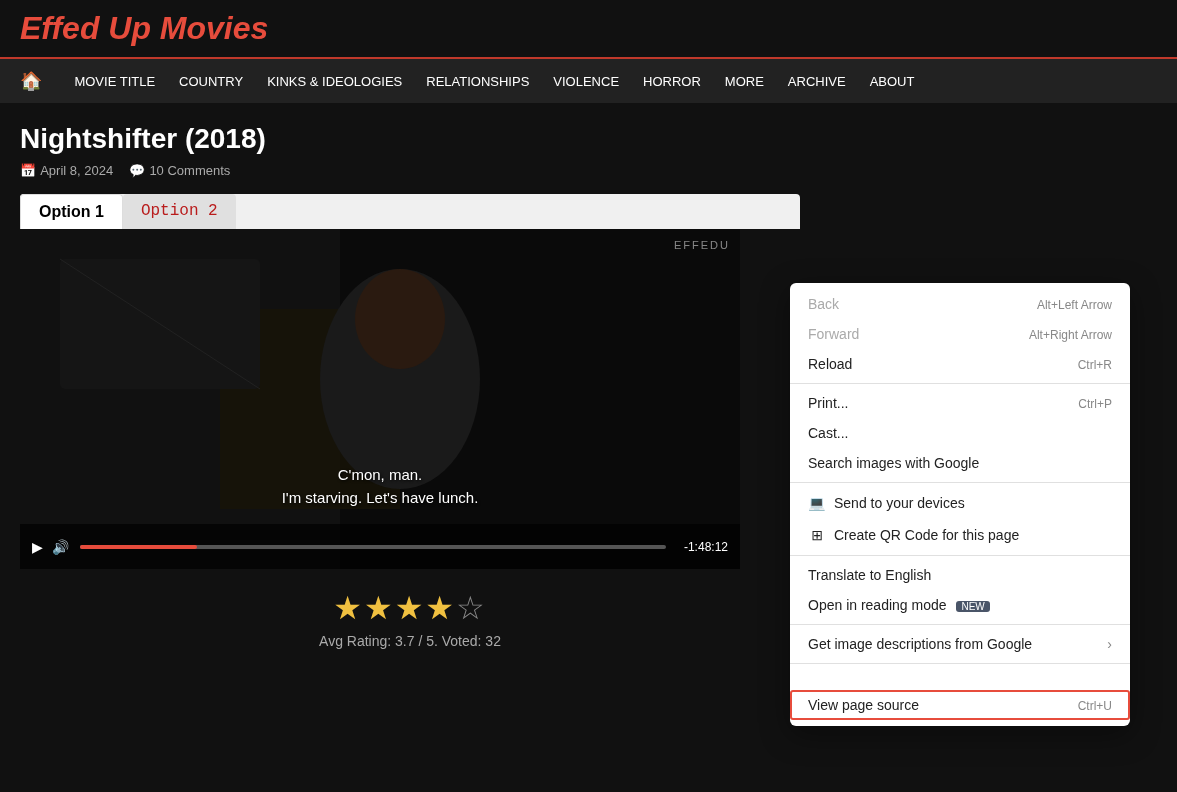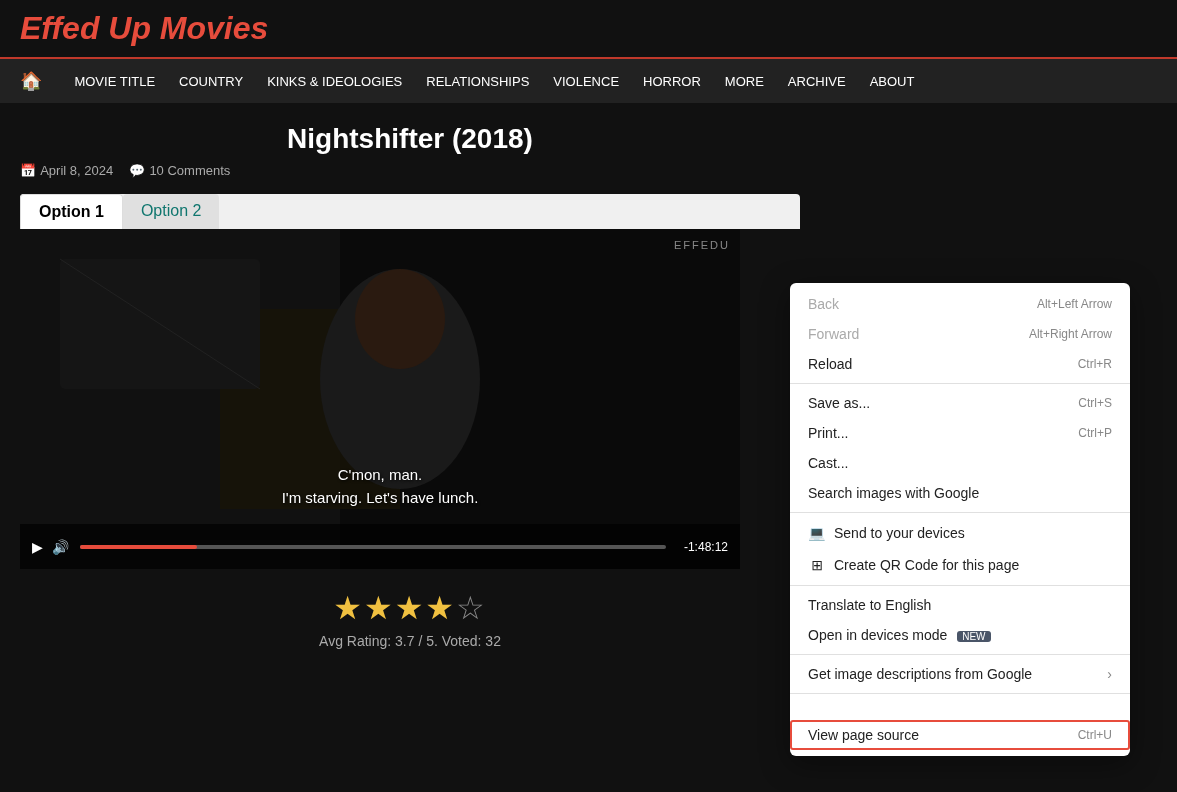--- a/index.html
+++ b/index.html
@@ -53,21 +53,20 @@
     .left-content {
       flex: 1;
       max-width: 780px;
     }
 
     .page-title {
       color: #fff;
       font-size: 28px;
       font-weight: bold;
       margin-bottom: 8px;
-      text-align: center;
     }
 
     .post-meta {
       color: #aaa;
       font-size: 13px;
       margin-bottom: 16px;
       display: flex;
       gap: 16px;
       align-items: center;
     }
@@ -86,21 +85,22 @@
       border-radius: 4px 4px 0 0;
     }
     .tab.active {
       background: #fff;
       font-weight: bold;
       border: 1px solid #ddd;
       border-bottom: none;
     }
     .tab.inactive {
       background: #e0e0e0;
-      color: #0f766e;
+      color: #b91c1c;
+      font-family: Liberation Mono, monospace;
     }
 
     
     .video-container {
       background: #000;
       width: 720px;
       height: 340px;
       position: relative;
       overflow: hidden;
     }
@@ -194,21 +194,21 @@
       background: #fff;
       border-radius: 6px;
       box-shadow: 0 8px 30px rgba(0,0,0,0.4);
       z-index: 1000;
       padding: 6px 0;
       font-size: 14px;
     }
     .ctx-item {
       display: flex;
       justify-content: space-between;
-      align-items: center;
+      align-items: flex-end;
       padding: 7px 18px;
       cursor: pointer;
       color: #222;
     }
     .ctx-item.disabled { color: #aaa; cursor: default; }
     .ctx-shortcut { color: #888; font-size: 12px; }
     .ctx-divider { border: none; border-top: 1px solid #e0e0e0; margin: 4px 0; }
     .ctx-item-left { display: flex; align-items: center; gap: 8px; }
     .ctx-icon { width: 18px; height: 18px; display: inline-flex; align-items: center; justify-content: center; }
     .ctx-badge {
@@ -360,24 +360,20 @@
     <div class="ctx-item disabled">
       <span>Forward</span>
       <span class="ctx-shortcut">Alt+Right Arrow</span>
     </div>
     <div class="ctx-item">
       <span>Reload</span>
       <span class="ctx-shortcut">Ctrl+R</span>
     </div>
     <hr class="ctx-divider">
     <div class="ctx-item">
-      <span>Save as...</span>
-      <span class="ctx-shortcut">Ctrl+S</span>
-    </div>
-    <div class="ctx-item">
       <span>Print...</span>
       <span class="ctx-shortcut">Ctrl+P</span>
     </div>
     <div class="ctx-item">
       <span>Cast...</span>
     </div>
     <div class="ctx-item">
       <span>Search images with Google</span>
     </div>
     <hr class="ctx-divider">
@@ -392,21 +388,21 @@
         <span class="ctx-icon">⊞</span>
         <span>Create QR Code for this page</span>
       </span>
     </div>
     <hr class="ctx-divider">
     <div class="ctx-item">
       <span>Translate to English</span>
     </div>
     <div class="ctx-item">
       <span>
-        <span>Open in devices mode</span>
+        <span>Open in reading mode</span>
         <span class="ctx-badge">NEW</span>
       </span>
     </div>
     <hr class="ctx-divider">
     <div class="ctx-item">
       <span>Get image descriptions from Google</span>
       <span class="ctx-arrow">›</span>
     </div>
     <hr class="ctx-divider">
     <div class="ctx-item ctx-highlighted">

